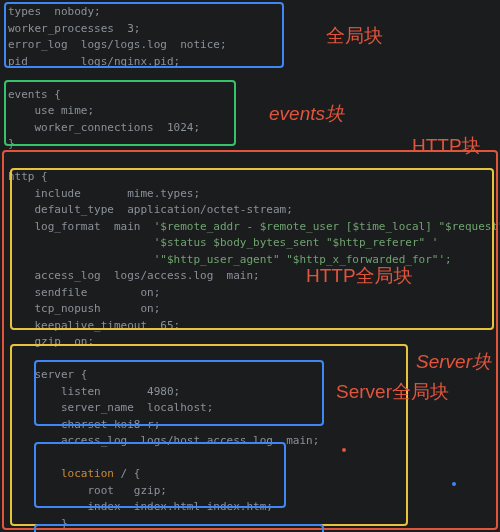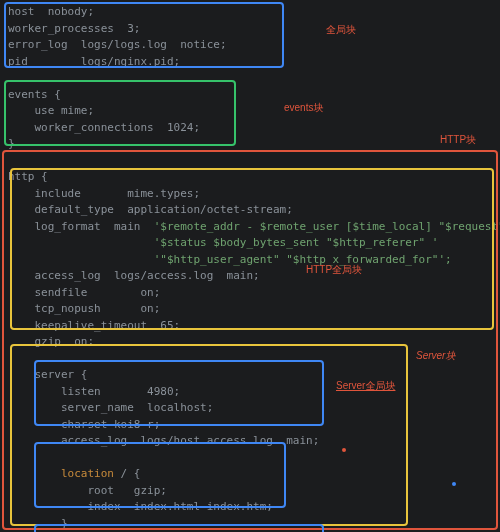--- a/index.html
+++ b/index.html
@@ -31,21 +31,21 @@
     position: absolute;
     border: 2px solid;
     border-radius: 4px;
     background: transparent;
     pointer-events: none;
   }
   .lbl {
     position: absolute;
     color: #e0553c;
     font-family: -apple-system, "PingFang SC", "Microsoft YaHei", sans-serif;
-    font-size: 10px;
+    font-size: 19px;
     font-weight: 500;
     pointer-events: none;
   }
   .dot-red {
     position: absolute;
     width: 4px; height: 4px;
     background: #e0553c;
     border-radius: 50%;
     pointer-events: none;
   }
@@ -54,21 +54,21 @@
     width: 4px; height: 4px;
     background: #3f87f5;
     border-radius: 50%;
     pointer-events: none;
   }
 </style>
 </head>
 <body>
 
 <div class="code-area">
-<pre><span>host  nobody;</span>
+<pre><span>types  nobody;</span>
 <span>worker_processes  3;</span>
 <span>error_log  logs/logs.log  notice;</span>
 <span>pid        logs/nginx.pid;</span>
 
 <span>events {</span>
 <span>    use mime;</span>
 <span>    worker_connections  1024;</span>
 <span>}</span>
 
 <span>http {</span>
@@ -112,20 +112,20 @@
 
 <div class="box" style="left:10px; top:344px; width:398px; height:182px; border-color:#e8c43c;"></div>
 
 <div class="box" style="left:34px; top:360px; width:290px; height:66px; border-color:#3f87f5;"></div>
 
 <div class="box" style="left:34px; top:442px; width:252px; height:66px; border-color:#3f87f5;"></div>
 
 <div class="box" style="left:34px; top:524px; width:290px; height:66px; border-color:#3f87f5;"></div>
 
 <div class="lbl" style="left:326px; top:22px;">全局块</div>
-<div class="lbl" style="left:284px; top:100px;">events块</div>
-<div class="lbl" style="left:440px; top:132px;">HTTP块</div>
+<div class="lbl" style="left:269px; top:100px;font-style:italic;">events块</div>
+<div class="lbl" style="left:412px; top:132px;">HTTP块</div>
 <div class="lbl" style="left:306px; top:262px;text-align:right;">HTTP全局块</div>
 <div class="lbl" style="left:416px; top:348px;font-style:italic;">Server块</div>
-<div class="lbl" style="left:336px; top:378px;text-decoration:underline;">Server全局块</div>
+<div class="lbl" style="left:336px; top:378px;">Server全局块</div>
 
 <div class="dot-red" style="left:342px; top:448px;"></div>
 <div class="dot-blue" style="left:452px; top:482px;"></div>
 
 </body></html>

